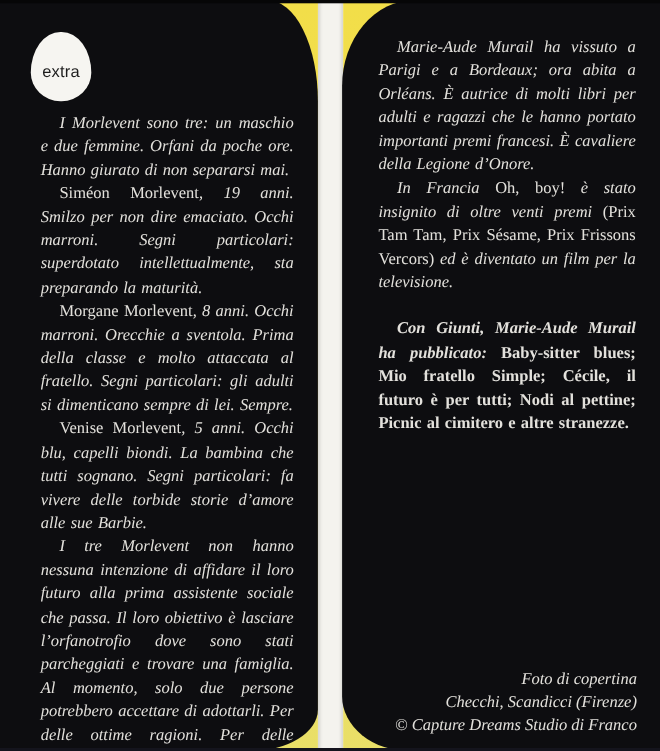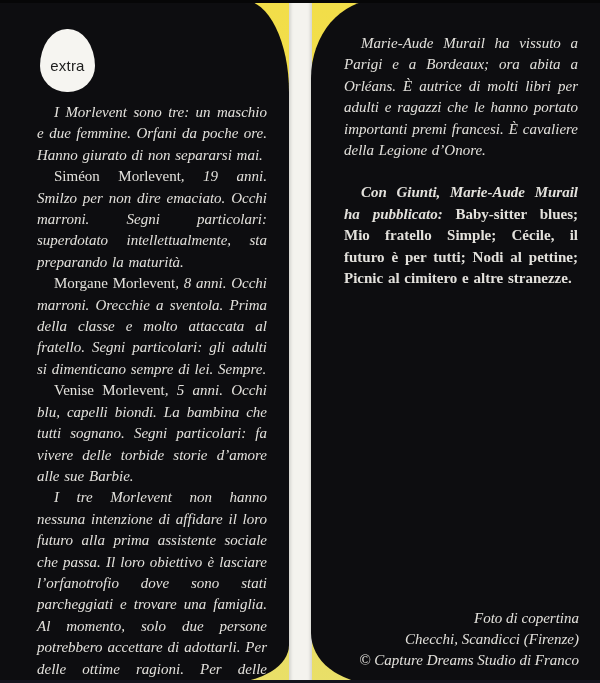--- a/index.html
+++ b/index.html
@@ -22,21 +22,21 @@
     left: 0; width: 289px;
     border-top-right-radius: 46px 92px;
     border-bottom-right-radius: 62px 38px;
   }
   .panel-right {
     left: 311px; width: 289px;
     border-top-left-radius: 66px 78px;
     border-bottom-left-radius: 62px 50px;
   }
   .egg {
-    position: absolute; left: 40px; top: 29px; width: 55px; height: 63px;
+    position: absolute; left: 28px; top: 29px; width: 55px; height: 63px;
     background: var(--logo_bg, #f6f5f1);
     border-radius: 50% 50% 50% 50% / 60% 60% 42% 42%;
     display: flex; align-items: center; justify-content: center;
   }
   .egg-label {
     font-family: "Liberation Sans", sans-serif;
     font-size: 15px; color: var(--logo_text, #1d1d1d);
     letter-spacing: 0.2px; padding-top: 9px;
   }
   .textblock {
@@ -72,20 +72,21 @@
       <p><span class="roman">Siméon Morlevent</span><span class="italic">, 19 anni. Smilzo per non dire emaciato. Occhi marroni. Segni particolari: superdotato intellettualmente, sta preparando la maturità.</span></p>
       <p><span class="roman">Morgane Morlevent</span><span class="italic">, 8 anni. Occhi marroni. Orecchie a sventola. Prima della classe e molto attaccata al fratello. Segni particolari: gli adulti si dimenticano sempre di lei. Sempre.</span></p>
       <p><span class="roman">Venise Morlevent</span><span class="italic">, 5 anni. Occhi blu, capelli biondi. La bambina che tutti sognano. Segni particolari: fa vivere delle torbide storie d’amore alle sue Barbie.</span></p>
       <p><span class="italic">I tre Morlevent non hanno nessuna intenzione di affidare il loro futuro alla prima assistente sociale che passa. Il loro obiettivo è lasciare l’orfanotrofio dove sono stati parcheggiati e trovare una famiglia. Al momento, solo due persone potrebbero accettare di adottarli. Per delle ottime ragioni. Per delle tremende ragioni. Una delle due non brilla per simpatia, l’altro è un irresponsabile e…</span></p>
     </div>
 </section>
 
 <section class="panel panel-right">
   <div class="textblock right-text">
       <p><span class="italic">Marie-Aude Murail ha vissuto a Parigi e a Bordeaux; ora abita a Orléans. È autrice di molti libri per adulti e ragazzi che le hanno portato importanti premi francesi. È cavaliere della Legione d’Onore.</span></p>
+      <p><span class="italic">In Francia </span><span class="roman">Oh, boy!</span><span class="italic"> è stato insignito di oltre venti premi </span><span class="roman">(Prix Tam Tam, Prix Sésame, Prix Frissons Vercors)</span><span class="italic"> ed è diventato un film per la televisione.</span></p>
       <p class="gap"><span class="italic">Con Giunti, Marie-Aude Murail ha pubblicato: </span><span class="roman">Baby-sitter blues; Mio fratello Simple; Cécile, il futuro è per tutti; Nodi al pettine; Picnic al cimitero e altre stranezze.</span></p>
     </div>
   <div class="credit">
       <div>Foto di copertina</div>
       <div>Checchi, Scandicci (Firenze)</div>
       <div>© Capture Dreams Studio di Franco</div>
     </div>
 </section>
 
 <div class="edge edge-top"></div>

